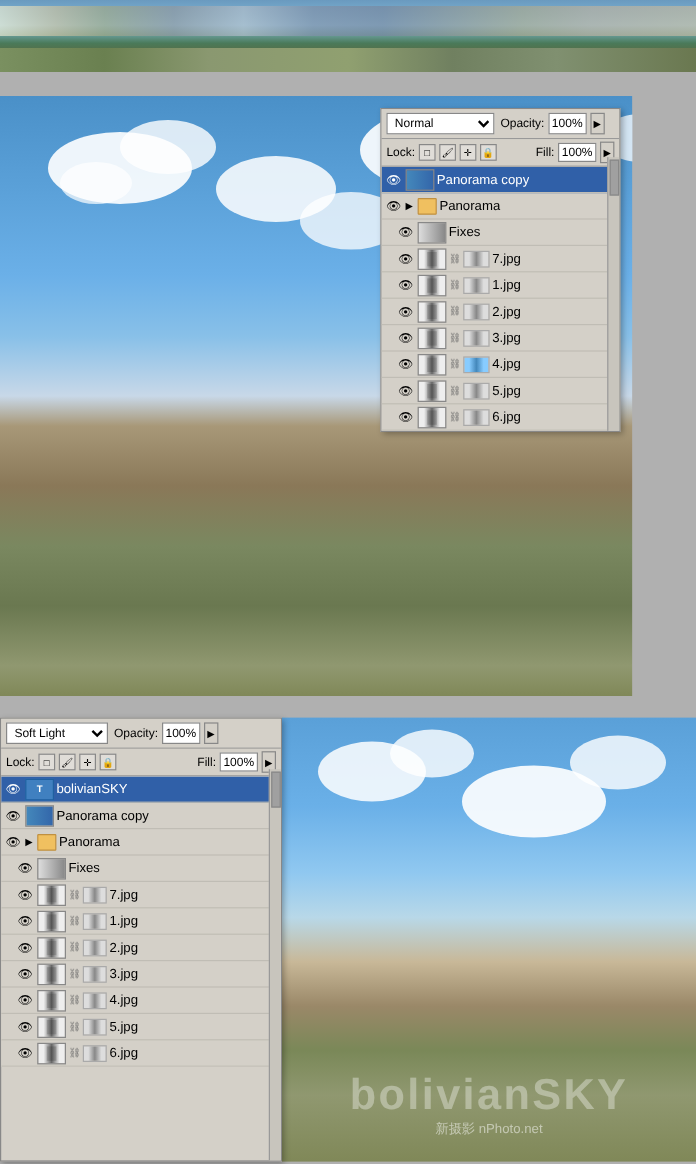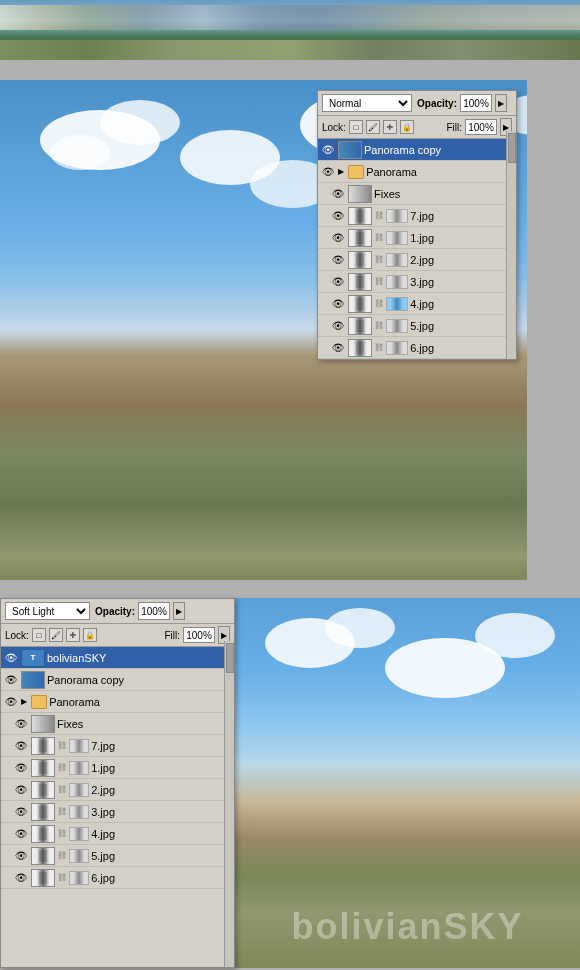--- a/index.html
+++ b/index.html
@@ -114,21 +114,20 @@
       height: 18px;
       font-size: 10px;
       background: white;
       border: 1px solid #888;
       padding: 0 2px;
     }
 
     .opacity-label {
       font-size: 10px;
       margin-left: 2px;
-      font-weight: bold;
     }
 
     .opacity-value {
       width: 32px;
       height: 18px;
       font-size: 10px;
       background: white;
       border: 1px solid #888;
       text-align: center;
     }
@@ -644,15 +643,16 @@
 
     <div style="position:absolute;top:0;left:0;right:0;height:50%;">
       <div class="cloud" style="width:90px;height:50px;top:20px;left:30px;opacity:0.85;"></div>
       <div class="cloud" style="width:70px;height:40px;top:10px;left:90px;opacity:0.8;"></div>
       <div class="cloud" style="width:120px;height:60px;top:40px;left:150px;opacity:0.9;"></div>
       <div class="cloud" style="width:80px;height:45px;top:15px;left:240px;opacity:0.8;"></div>
     </div>
 
     <div class="watermark">
       <div class="watermark-text-main">bolivianSKY</div>
+      <div class="watermark-text-sub">新摄影 nPhoto.net</div>
     </div>
   </div>
 </div>
 
 </body></html>

